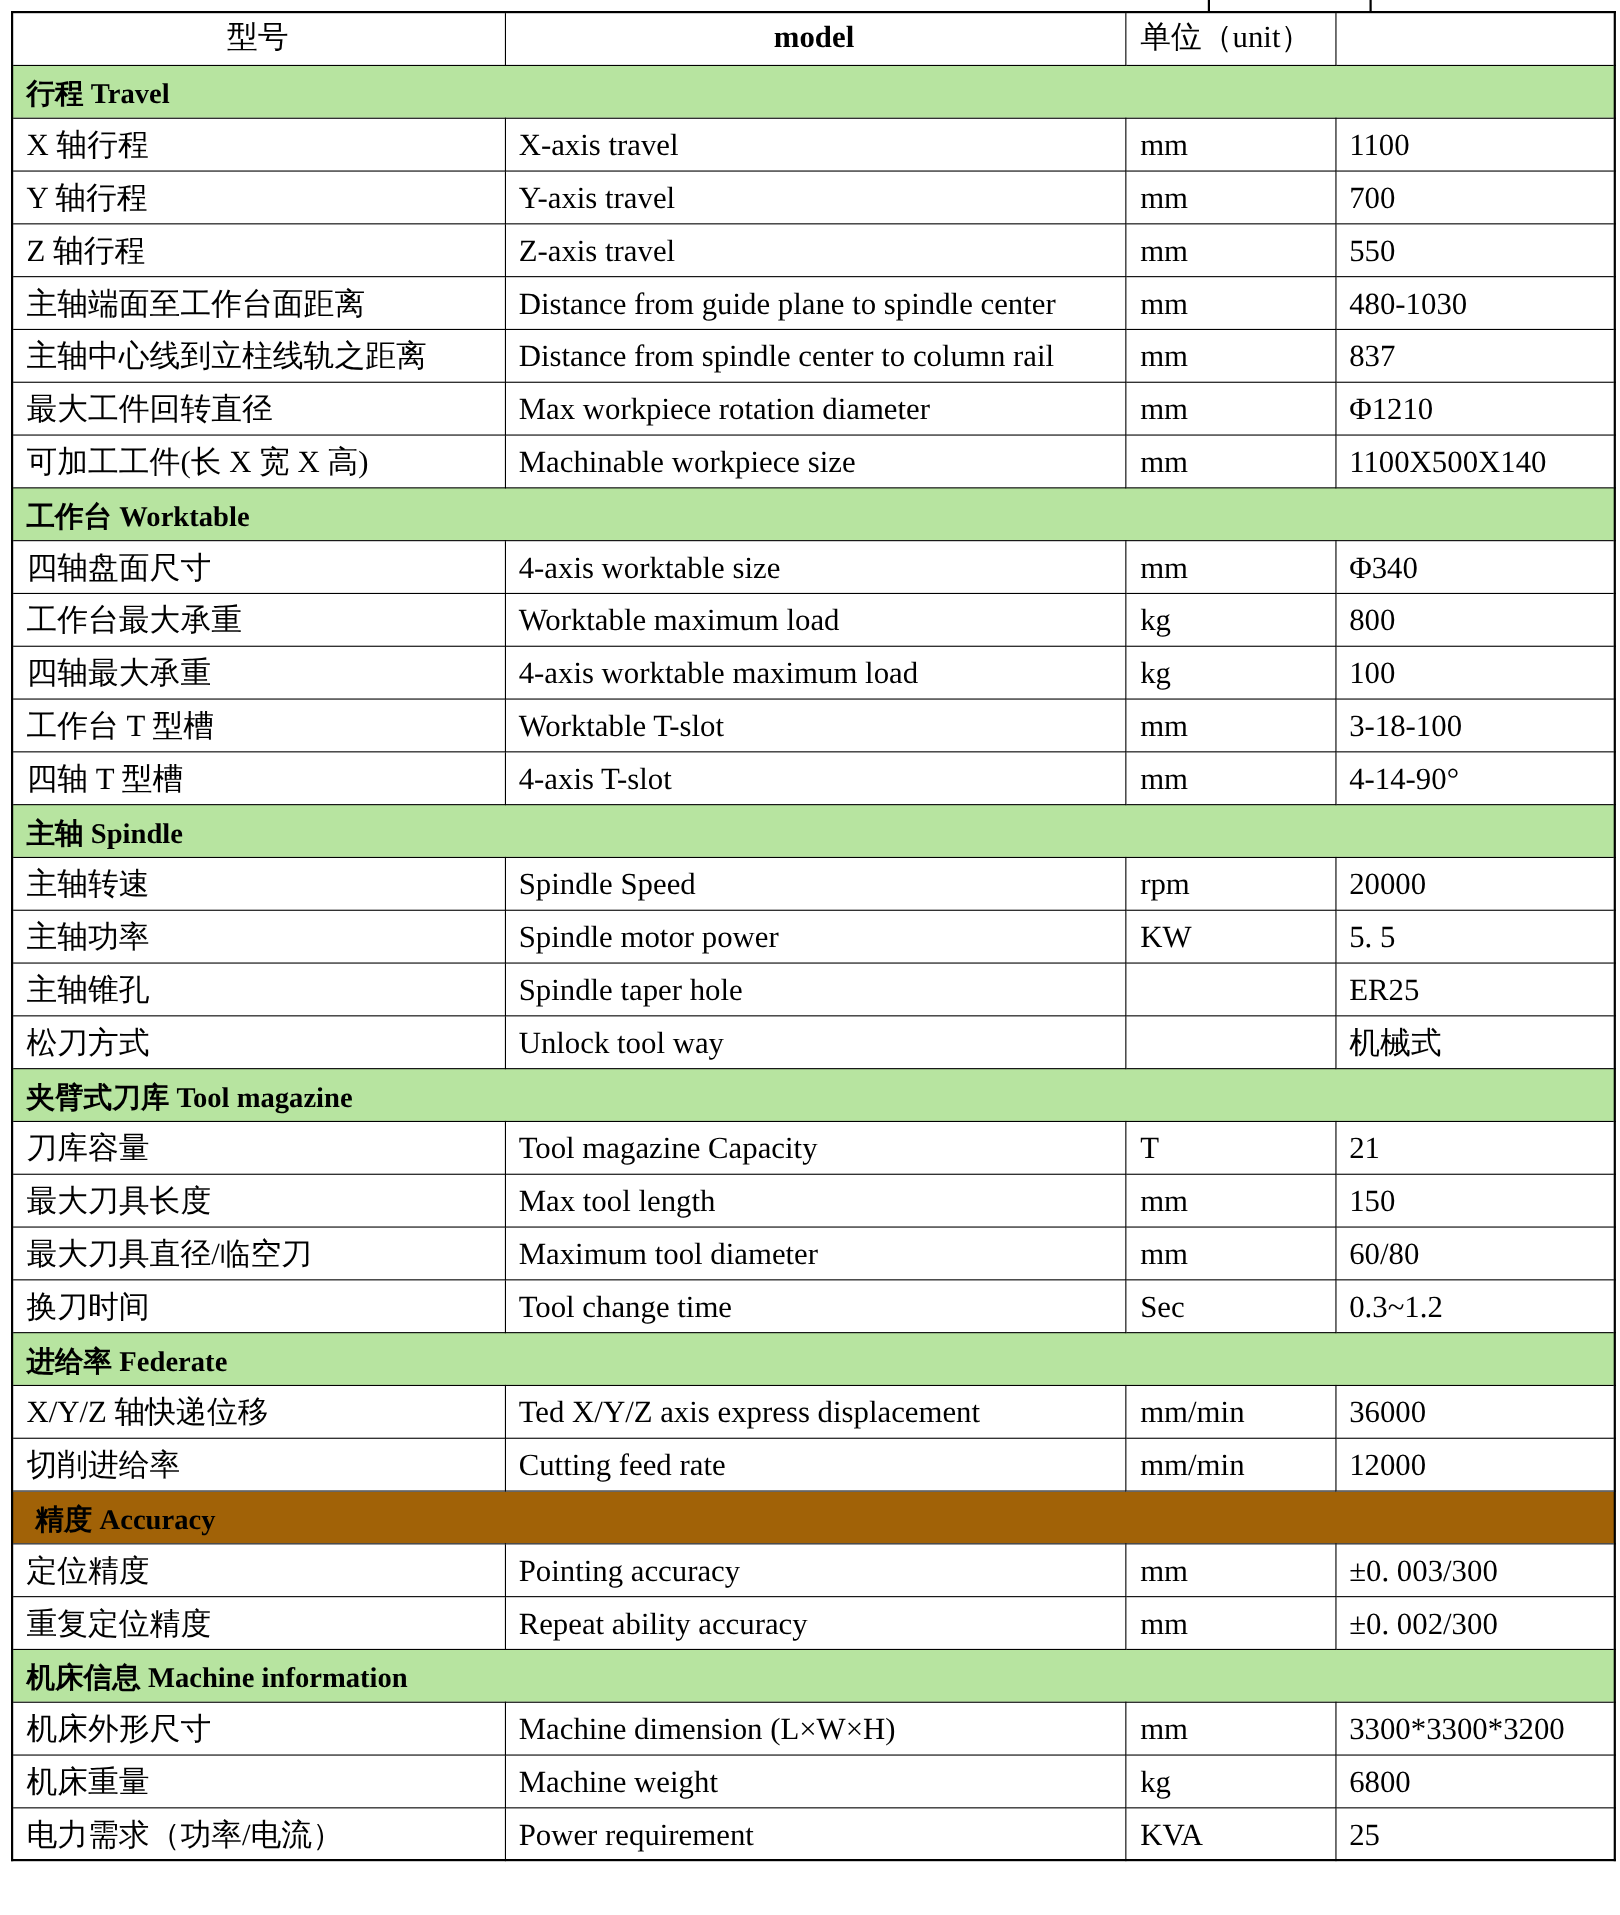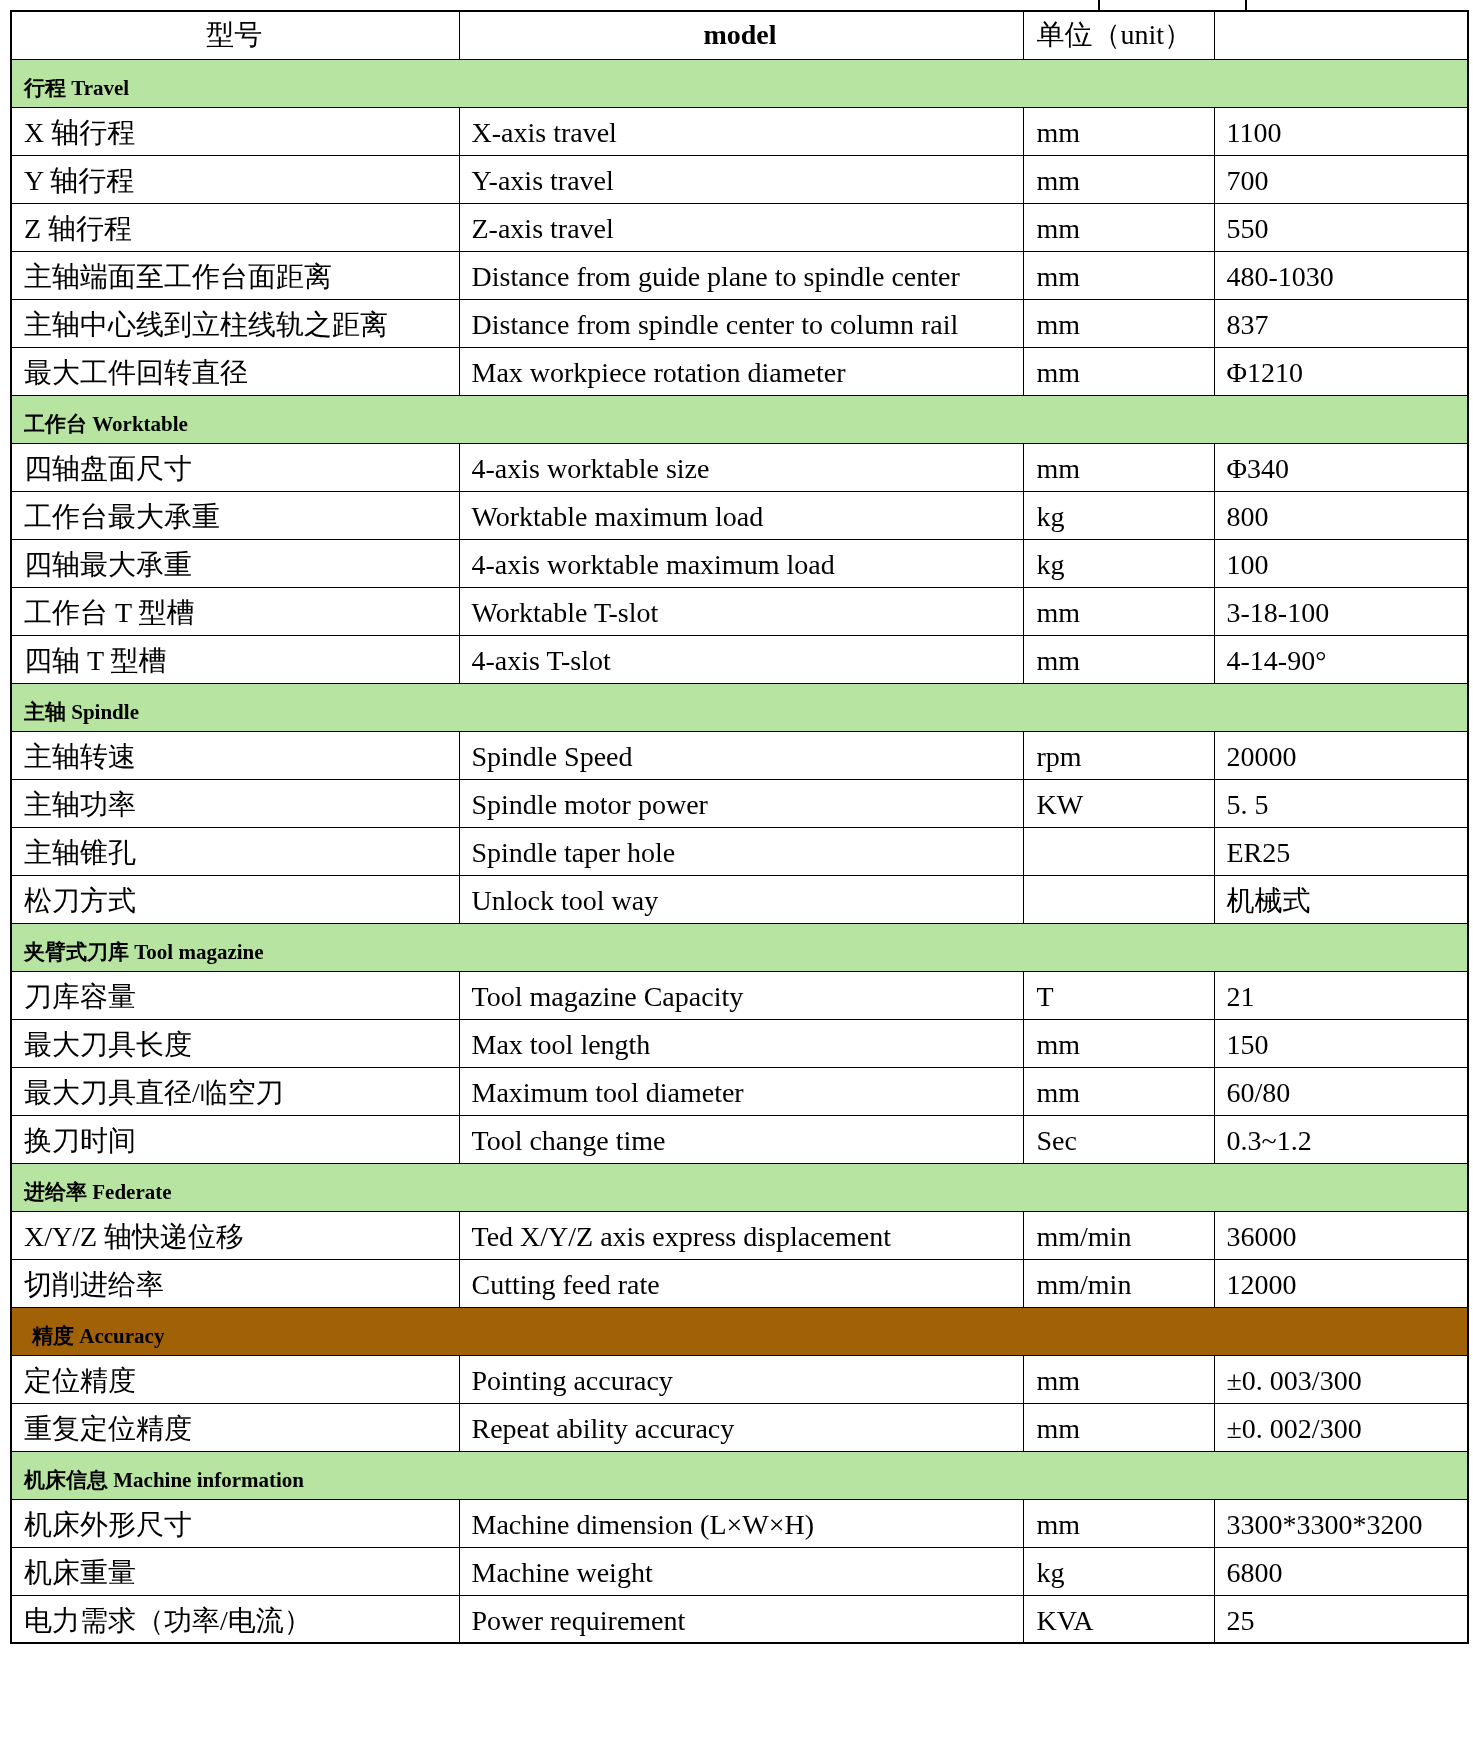--- a/index.html
+++ b/index.html
@@ -27,21 +27,21 @@
     overflow:hidden;
     white-space:nowrap;
   }
   tr{height:48px;}
   tr.header-row td{vertical-align:bottom;padding-bottom:7px;}
   td.c-center{text-align:center;padding-left:4px;}
   td.c-bold{font-weight:bold;}
   td.unit-cell{padding-left:13px;margin-top:12px;}
   td.section-cell{
     font-weight:bold;
-    font-size:21px;
+    font-size:26px;
     padding-left:12px;
     padding-bottom:6px;
   }
   
   .top-stub{position:absolute;top:0;width:2px;height:10px;background:#000;}
 </style>
 </head>
 <body>
 
 <div class="top-stub" style="left:1098px;"></div>
@@ -97,20 +97,26 @@
           <td class="unit-cell">mm</td>
           <td>837</td>
         </tr>
         <tr>
           <td>最大工件回转直径</td>
           <td>Max workpiece rotation diameter</td>
           <td class="unit-cell">mm</td>
           <td>Φ1210</td>
         </tr>
         <tr>
+          <td>可加工工件(长 X 宽 X 高)</td>
+          <td>Machinable workpiece size</td>
+          <td class="unit-cell">mm</td>
+          <td>1100X500X140</td>
+        </tr>
+        <tr>
           <td colspan="4" class="section-cell" style="background: rgb(183, 228, 160); padding-left: 12px;">工作台 Worktable</td>
         </tr>
         <tr>
           <td>四轴盘面尺寸</td>
           <td>4-axis worktable size</td>
           <td class="unit-cell">mm</td>
           <td>Φ340</td>
         </tr>
         <tr>
           <td>工作台最大承重</td>

